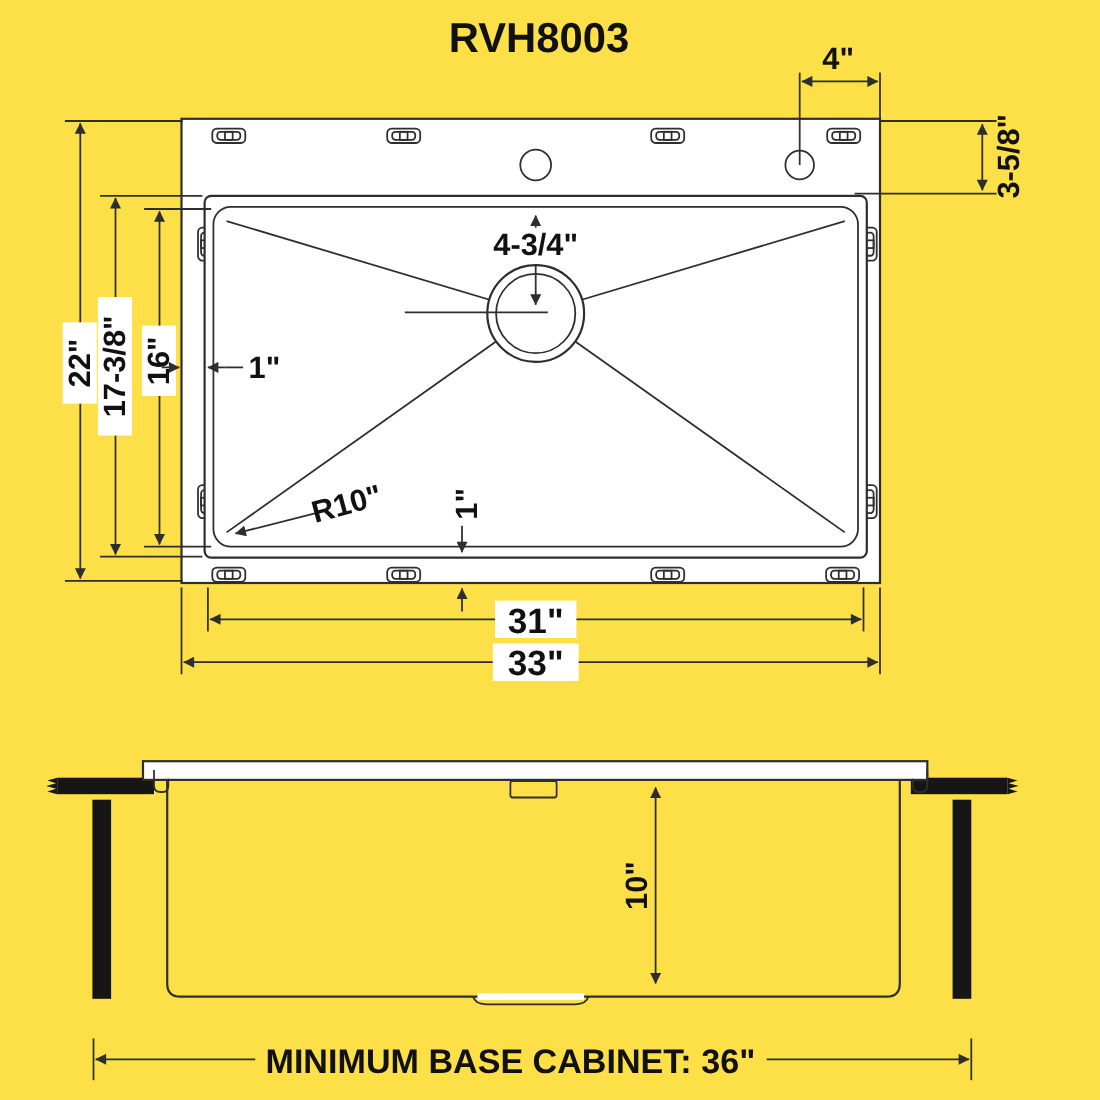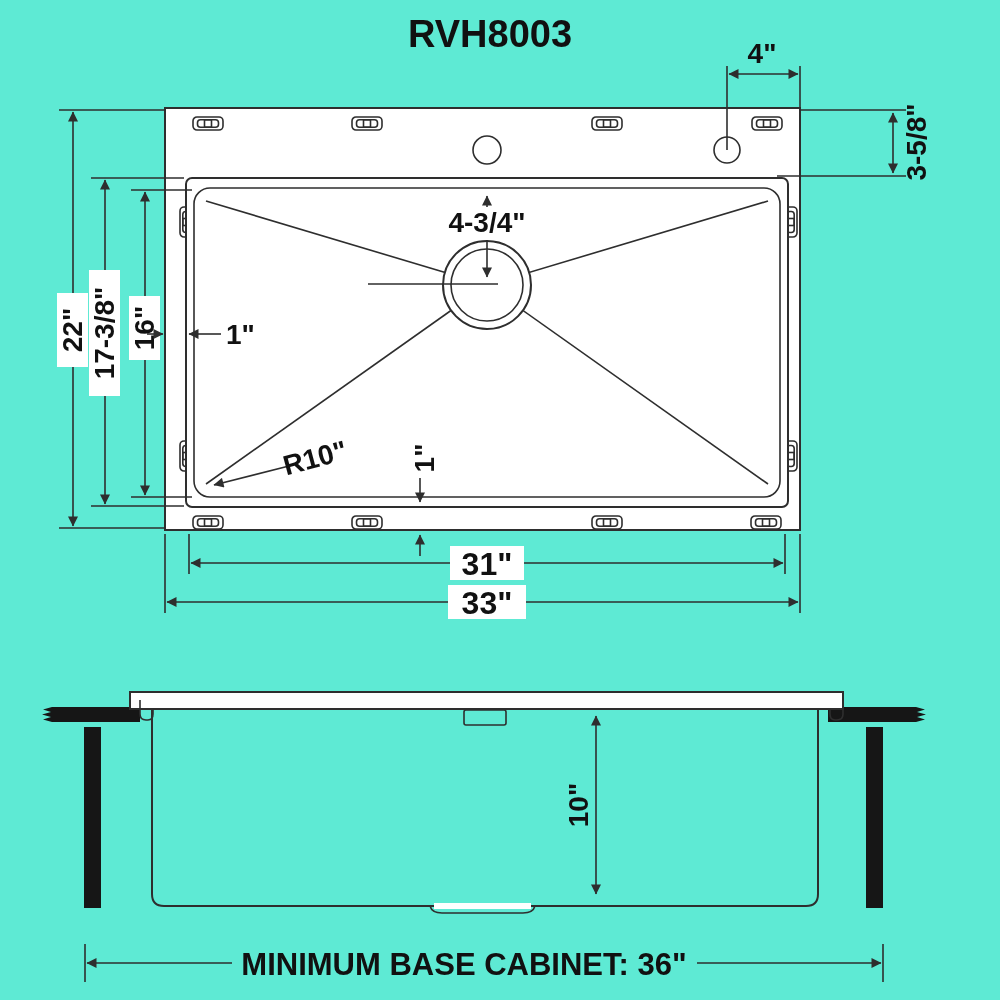--- a/index.html
+++ b/index.html
@@ -1,16 +1,16 @@
 <!DOCTYPE html>
 <html><head>
 <meta charset="utf-8">
 <style>
   html,body{margin:0;padding:0;background:#fff;}
-  .stage{position:relative;width:1000px;height:1000px;background:#5eead4;overflow:hidden;
+  .stage{position:relative;width:1000px;height:1000px;background:#fde047;overflow:hidden;
          font-family:"Liberation Sans", sans-serif;}
   svg{display:block;}
   .struct{fill:none;stroke:#2e2e2e;stroke-width:2;}
   .thin{fill:none;stroke:#2e2e2e;stroke-width:1.6;}
   .dimln{fill:none;stroke:#2e2e2e;stroke-width:1.6;}
   .solid{fill:#161616;stroke:none;}
   .whitefill{fill:#ffffff;stroke:#2e2e2e;stroke-width:2;}
   .gap{fill:#ffffff;stroke:none;}
   text{fill:#111;font-family:"Liberation Sans", sans-serif;font-weight:700;}
   .ttl{font-size:38px;}

